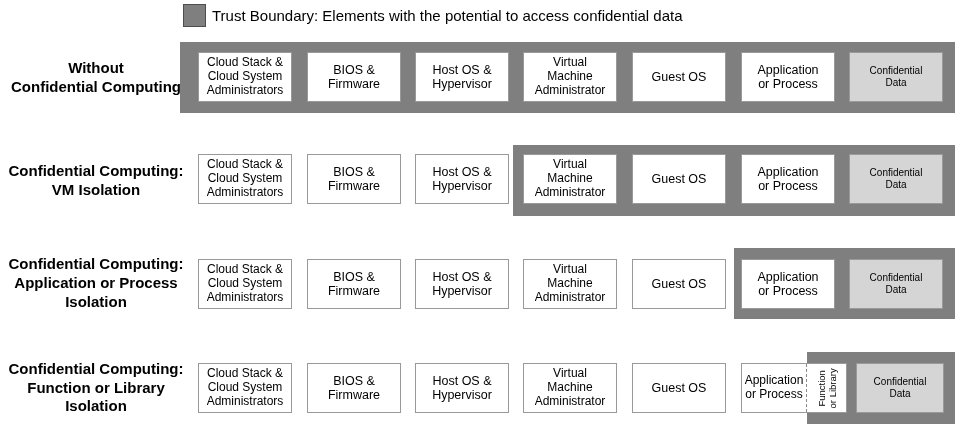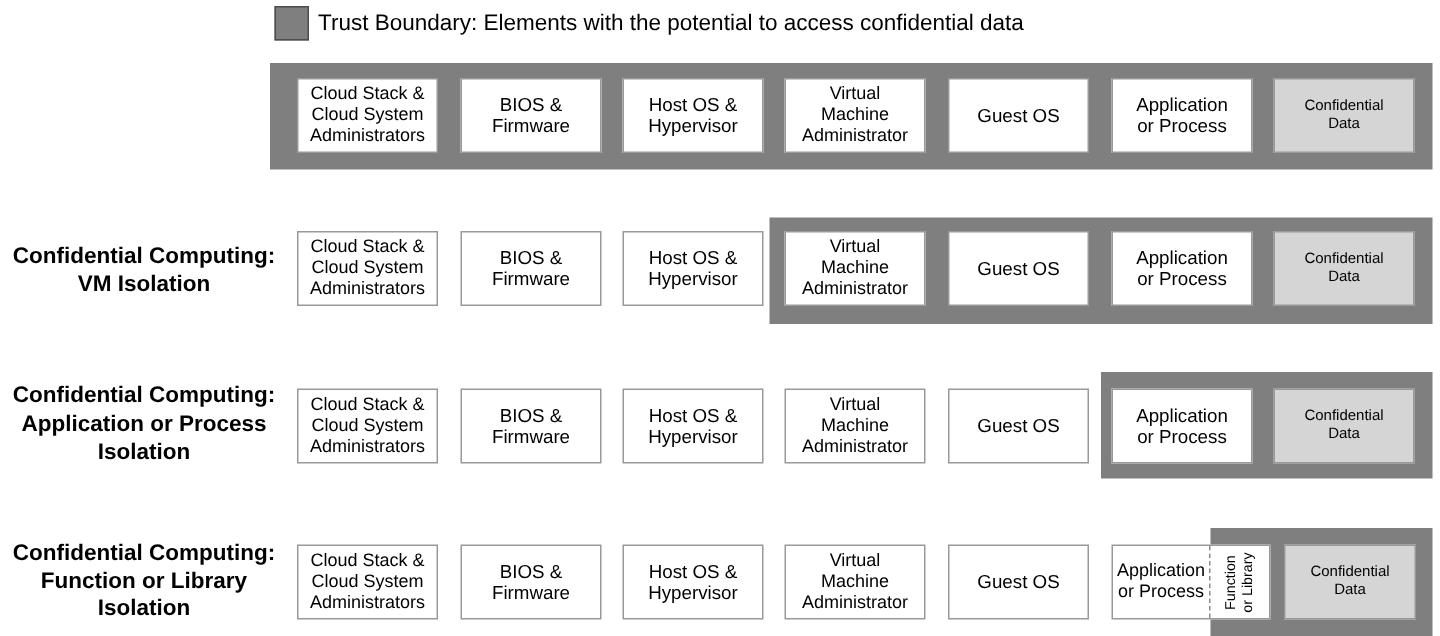--- a/index.html
+++ b/index.html
@@ -97,20 +97,22 @@
 </style>
 </head>
 <body>
 
 <div class="canvas">
 
   <div class="legend-swatch"></div>
   <div class="legend-text">Trust Boundary: Elements with the potential to access confidential data</div>
 
   <div class="band" style="left:180px; top:42px; width:775px; height:71px;"></div>
+  <div class="row-label" style="top:42px; height:71px;">Without
+Confidential Computing</div>
   <div class="box" style="left:198px; top:52px; font-size:12px;">Cloud Stack &amp;
 Cloud System
 Administrators</div>
   <div class="box" style="left:307px; top:52px;">BIOS &amp;
 Firmware</div>
   <div class="box" style="left:415px; top:52px;">Host OS &amp;
 Hypervisor</div>
   <div class="box" style="left:523px; top:52px; font-size:12px;">Virtual
 Machine
 Administrator</div>

